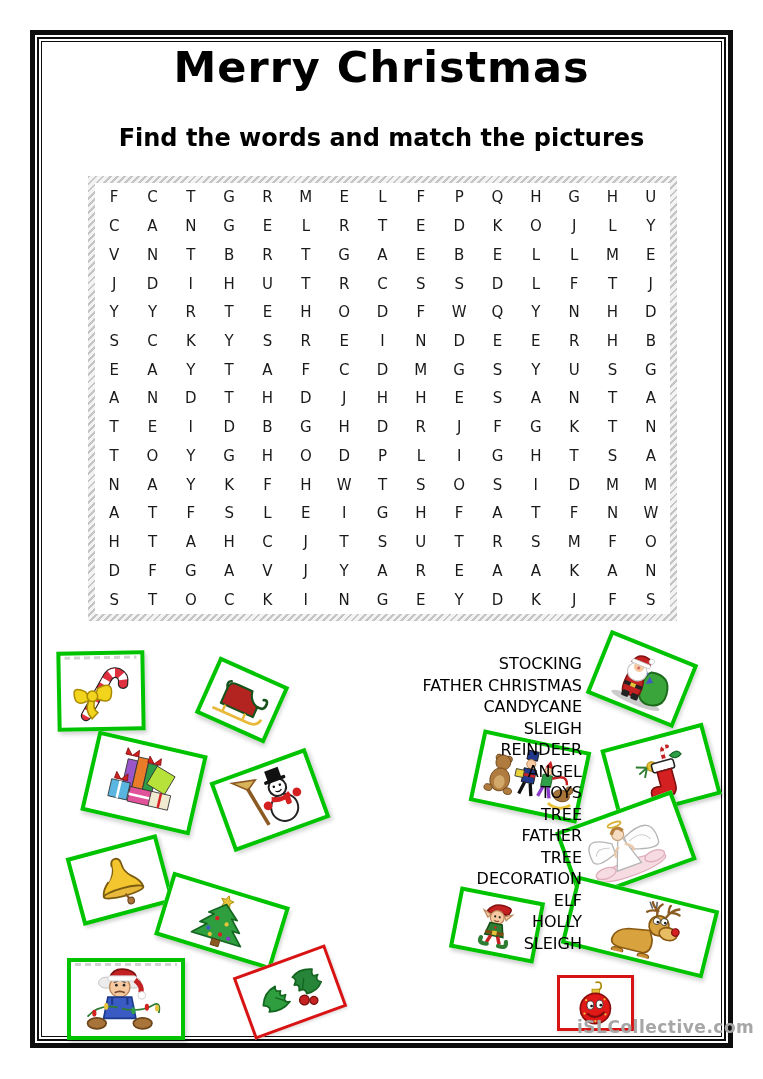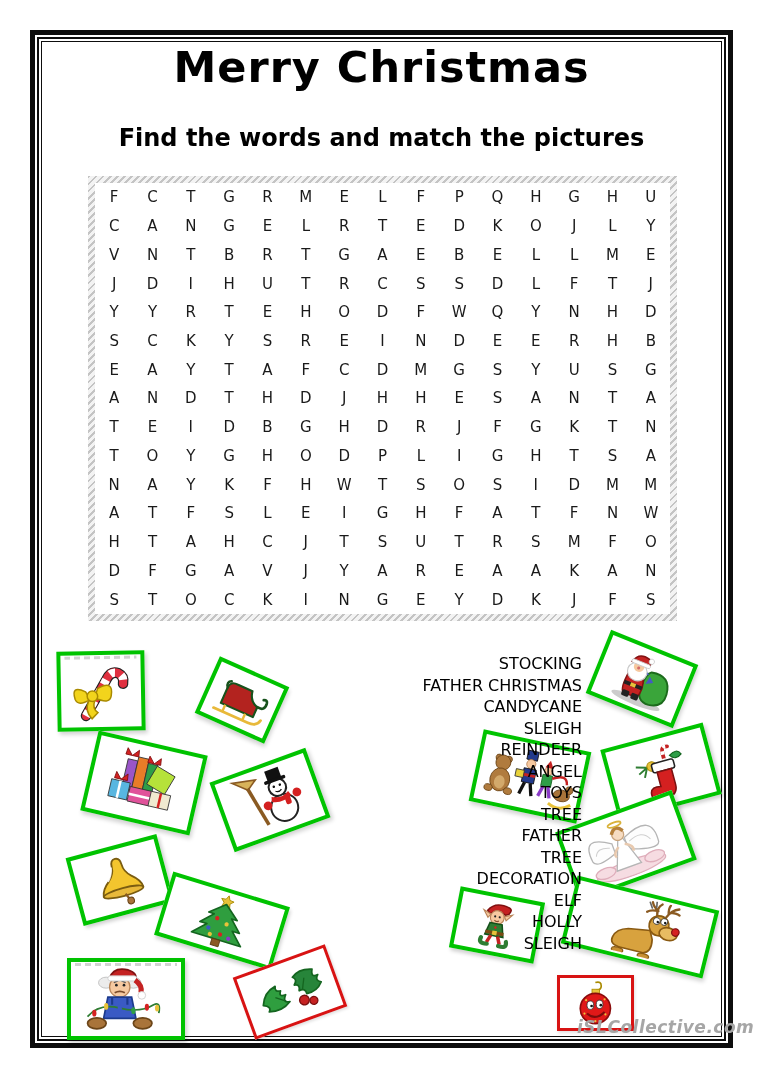--- a/index.html
+++ b/index.html
@@ -35,21 +35,21 @@
   .card { position:absolute; box-sizing:border-box; background:#fff;
           border:4px solid #00c300; box-shadow:2px 3px 4px rgba(0,0,0,0.18);
           display:flex; align-items:center; justify-content:center; z-index:2; }
   .card.red { border-width:3px; box-shadow:1px 2px 3px rgba(0,0,0,0.12); }
   .card svg { width:94%; height:94%; }
   .fineprint { position:absolute; top:1px; left:4px; right:4px; height:3px;
                background:repeating-linear-gradient(90deg,#b9b9b9 0 6px,transparent 6px 10px);
                opacity:.65; }
 
   .watermark { position:absolute; left:577px; top:1017px; font-size:17px;
-               font-weight:bold; color:#a6a6a6; letter-spacing:0.5px; z-index:9;font-style:italic; }
+               font-weight:bold; color:#a6a6a6; letter-spacing:0.5px; z-index:9; }
 </style>
 </head>
 <body>
 
 <div class="page">
 
   <div class="frame">
     <div class="frame-mid">
       <div class="frame-inner"></div>
     </div>

